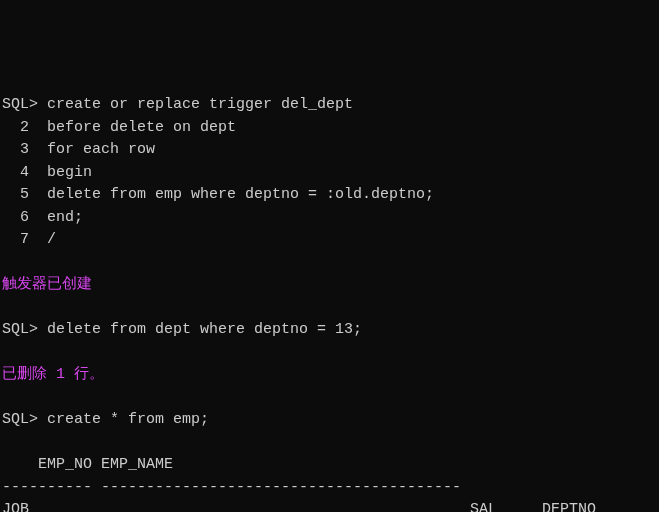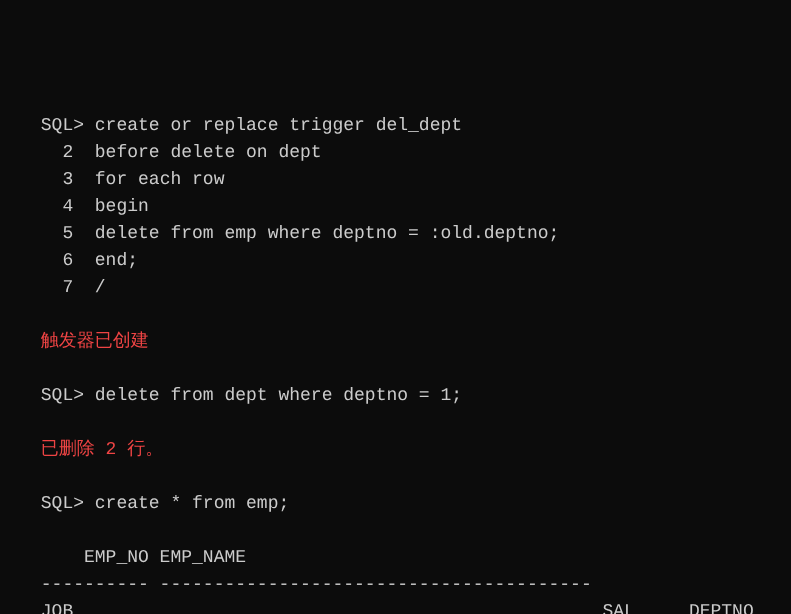--- a/index.html
+++ b/index.html
@@ -17,33 +17,32 @@
       height: 512px;
       padding: 4px 0 0 2px;
       white-space: pre;
       overflow: hidden;
     }
     .prompt {
       color: #cccccc;
     }
     .line {
       display: block;
-      margin-left: 32px;
     }
     .msg {
-      color: #ef4444;
+      color: #d946ef;
     }
   </style>
 </head>
 <body>
 
 
 
 <span class="line"><span class="prompt">SQL&gt; </span><span>create or replace trigger del_dept</span></span><span class="line"><span>  2  </span><span>before delete on dept</span></span><span class="line"><span>  3  </span><span>for each row</span></span><span class="line"><span>  4  </span><span>begin</span></span><span class="line"><span>  5  </span><span>delete from emp where deptno = :old.deptno;</span></span><span class="line"><span>  6  </span><span>end;</span></span><span class="line"><span>  7  </span><span>/</span></span>
 <span class="line msg">触发器已创建</span>
-<span class="line"><span class="prompt">SQL&gt; </span><span>delete from dept where deptno = 1;</span></span>
-<span class="line msg">已删除 2 行。</span>
+<span class="line"><span class="prompt">SQL&gt; </span><span>delete from dept where deptno = 13;</span></span>
+<span class="line msg">已删除 1 行。</span>
 <span class="line"><span class="prompt">SQL&gt; </span><span>create * from emp;</span></span>
 <span class="line">    EMP_NO EMP_NAME</span><span class="line">---------- ----------------------------------------</span><span class="line">JOB                                                 SAL     DEPTNO</span>
 
 
 
 
 
 </body></html>

